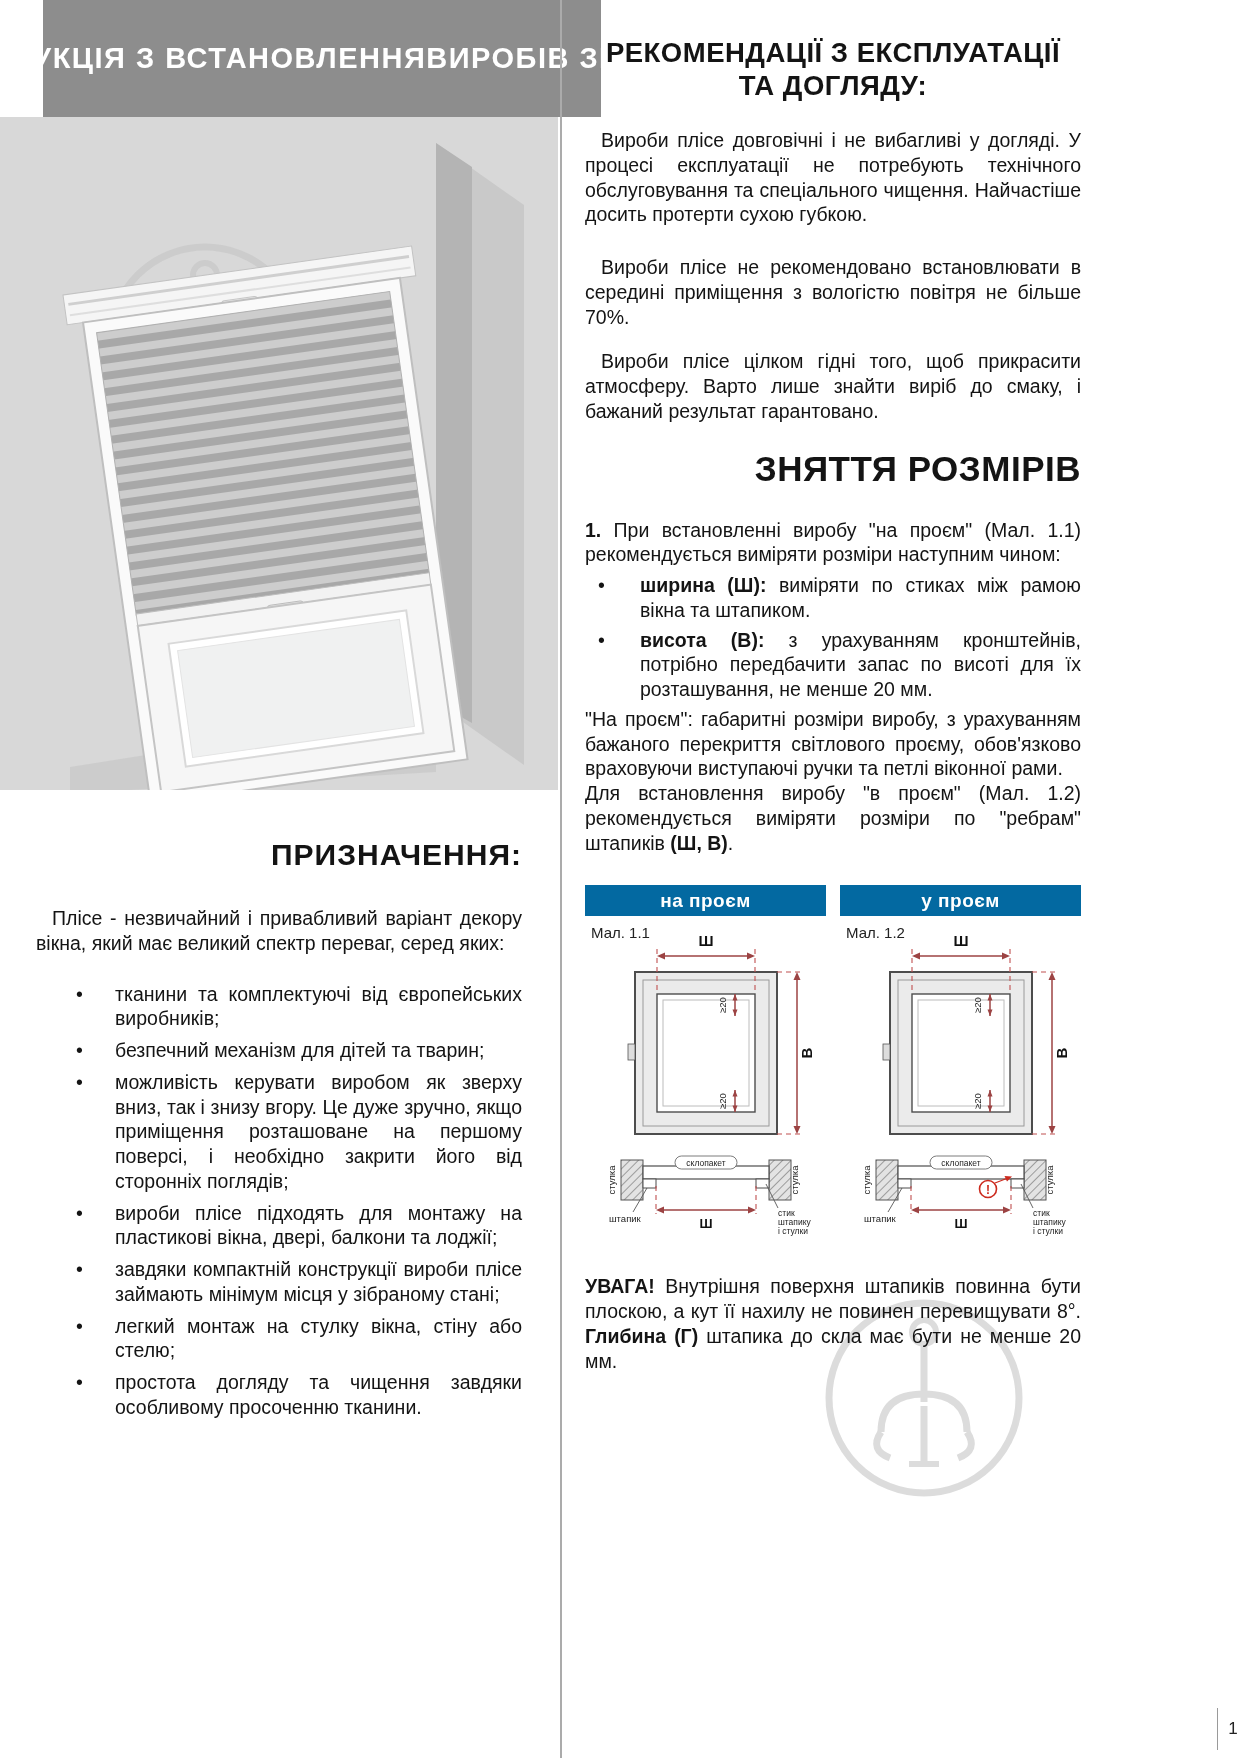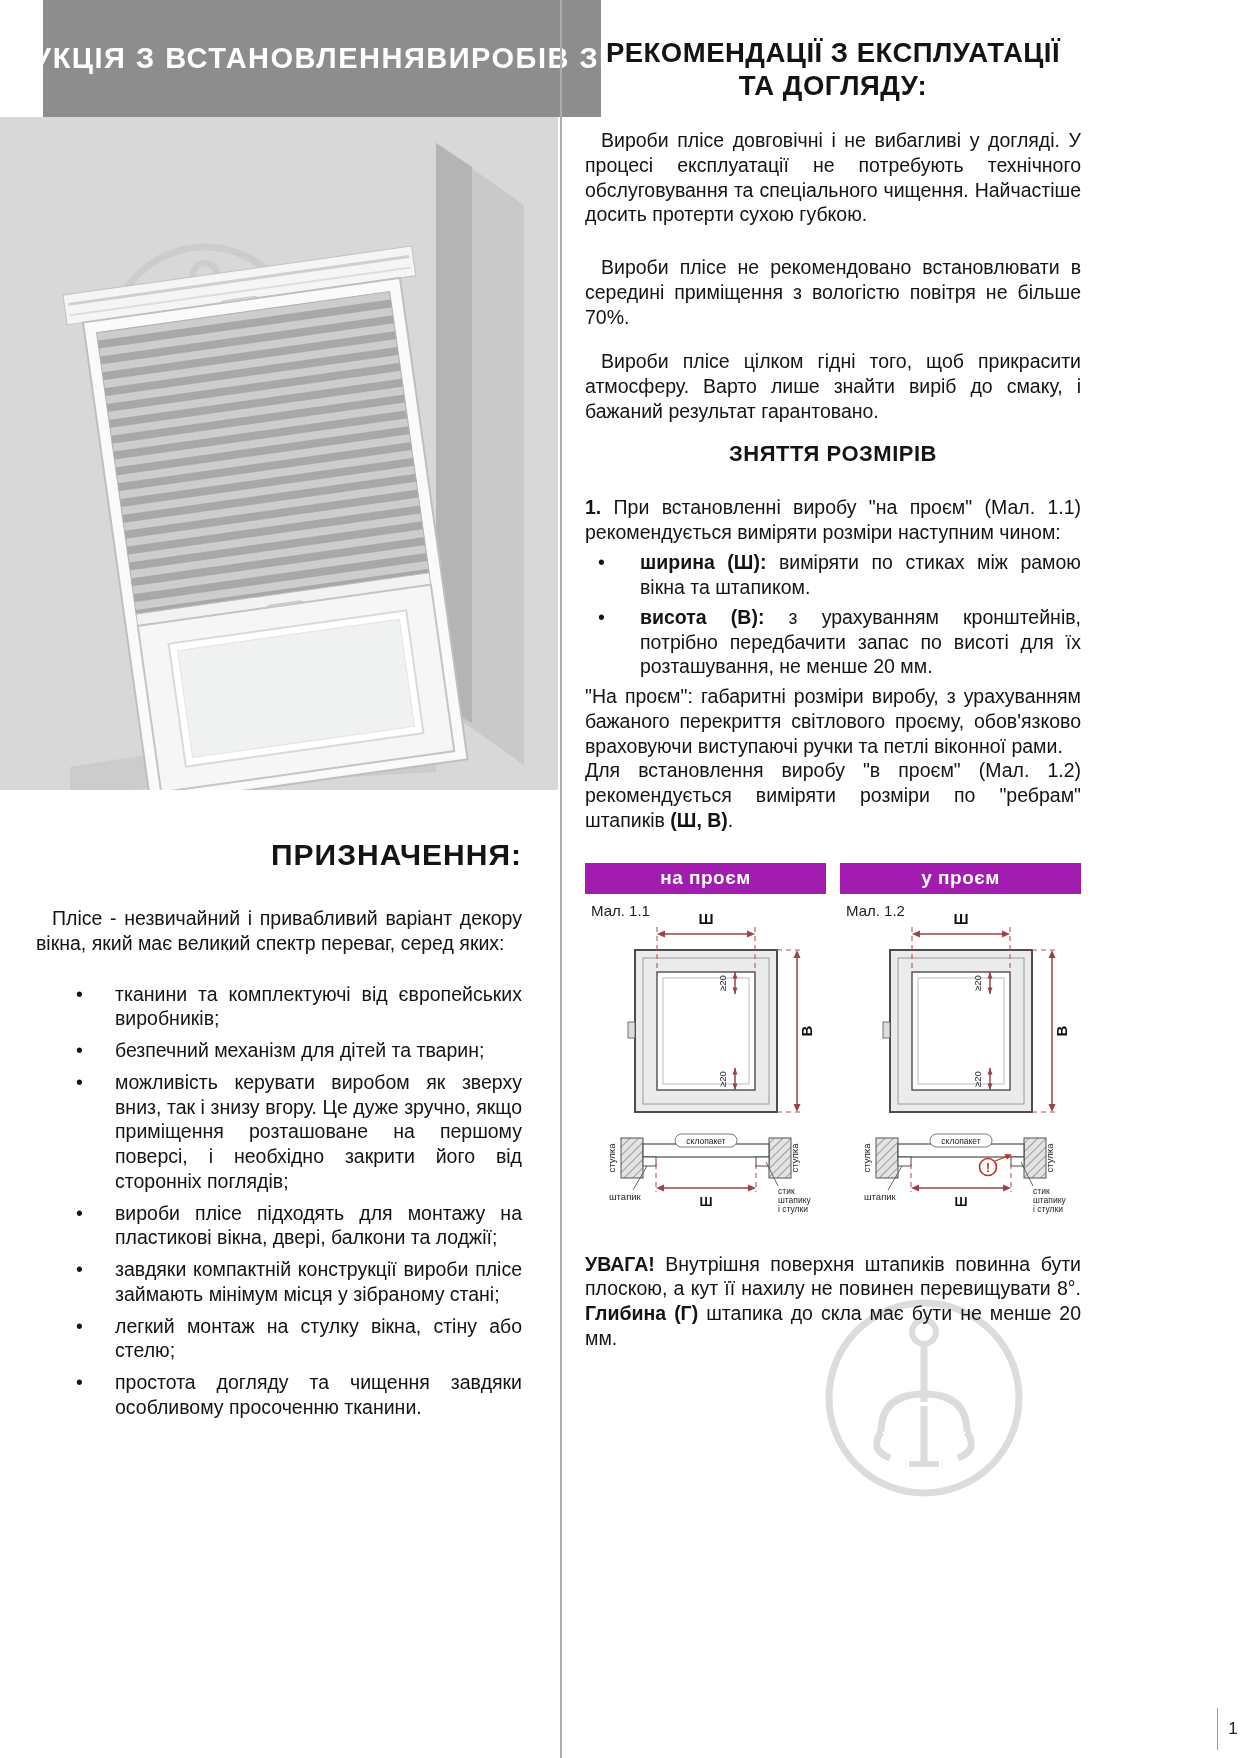--- a/index.html
+++ b/index.html
@@ -31,31 +31,31 @@
   
   .divider { position:absolute; left:560px; top:0; width:2px; height:1758px; background:#ababab; }
 
   
   .col-right { position:absolute; left:585px; top:0; width:496px; z-index:1; }
   .sec-title { text-align:center; font-weight:bold; font-size:27.5px; letter-spacing:0.5px; line-height:1.2; }
   .care-title { margin-top:36px; }
   .care-p1 { margin-top:26px; }
   .care-p2 { margin-top:28px; }
   .care-p3 { margin-top:20px; }
-  .measure-title { margin-top:17px; font-size:22px; }
+  .measure-title { margin-top:24px; font-size:35px;text-align:right; }
   .step1 { margin-top:28px; }
   .mbullets { list-style:none; margin-top:6px; }
   .mbullets li { position:relative; padding-left:55px; font-size:19.5px; line-height:1.27; margin-bottom:5px; text-align:justify; }
   .mbullets li::before { content:"•"; position:absolute; left:13px; top:0; }
   .b { font-weight:bold; }
 
   .figs-row { display:flex; gap:14px; margin-top:30px; }
   .fig-panel { width:241px; }
   .fig-header {
-    height:31px; background:#a21caf; color:#fff; font-weight:bold; font-size:19px;
+    height:31px; background:#0369a1; color:#fff; font-weight:bold; font-size:19px;
     display:flex; align-items:center; justify-content:center; letter-spacing:0.5px;
   }
   .fig-svg { display:block; width:241px; height:332px; }
 
   .attention { margin-top:26px; }
 
   
   svg text { font-family:"Liberation Sans", sans-serif; }
   .fig-label { font-size:15px; fill:#222; }
   .dim-label { font-size:15px; font-weight:bold; fill:#111; }

